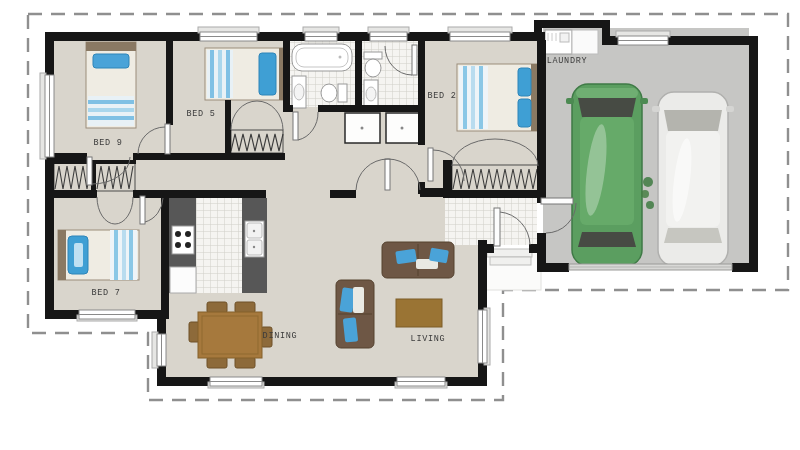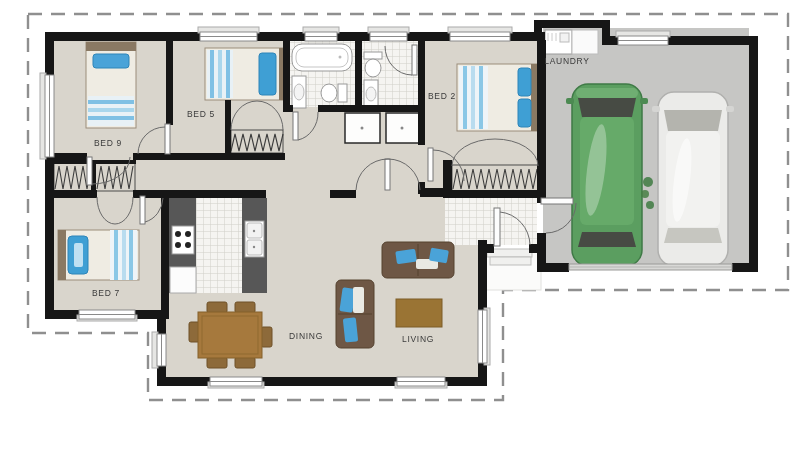--- a/index.html
+++ b/index.html
@@ -1,20 +1,20 @@
 <!DOCTYPE html>
 <html><head>
 <meta charset="utf-8">
 <style>
   html,body{margin:0;padding:0;background:#ffffff;}
   #stage{position:relative;width:800px;height:450px;background:#ffffff;overflow:hidden;
          font-family:"Liberation Sans",sans-serif;}
   #plan-svg{position:absolute;left:0;top:0;}
   .lbl{position:absolute;transform:translate(-50%,-50%);font-size:8.5px;letter-spacing:.7px;
-       color:#3b3b3b;white-space:nowrap;font-family:Liberation Sans, sans-serif;}
+       color:#3b3b3b;white-space:nowrap;font-family:Liberation Mono, monospace;}
 </style>
 </head>
 <body>
 
 <div id="stage">
 <svg id="plan-svg" width="800" height="450" viewBox="0 0 800 450">
   <defs>
     <pattern id="tile" width="7" height="7" patternUnits="userSpaceOnUse">
       <path d="M7 0H0V7" fill="none" stroke="#cfcec7" stroke-width="1"></path>
     </pattern>
@@ -329,17 +329,17 @@
     <path d="M452 166 A43 27 0 0 1 495 139 M538 166 A43 27 0 0 0 495 139"></path>
     <path d="M97 197 A18 27 0 0 0 115 224 M133 197 A18 27 0 0 1 115 224"></path>
   </g>
 </svg>
 
 <div>
   <div class="lbl" style="left:108px;top:143px">BED 9</div>
   <div class="lbl" style="left:201px;top:114px">BED 5</div>
   <div class="lbl" style="left:442px;top:96px">BED 2</div>
   <div class="lbl" style="left:106px;top:293px">BED 7</div>
-  <div class="lbl" style="left:306px;top:336px">DINING</div>
-  <div class="lbl" style="left:418px;top:339px">LIVING</div>
+  <div class="lbl" style="left:280px;top:336px">DINING</div>
+  <div class="lbl" style="left:428px;top:339px">LIVING</div>
   <div class="lbl" style="left:567px;top:61px">LAUNDRY</div>
 </div>
 </div>
 
 </body></html>

